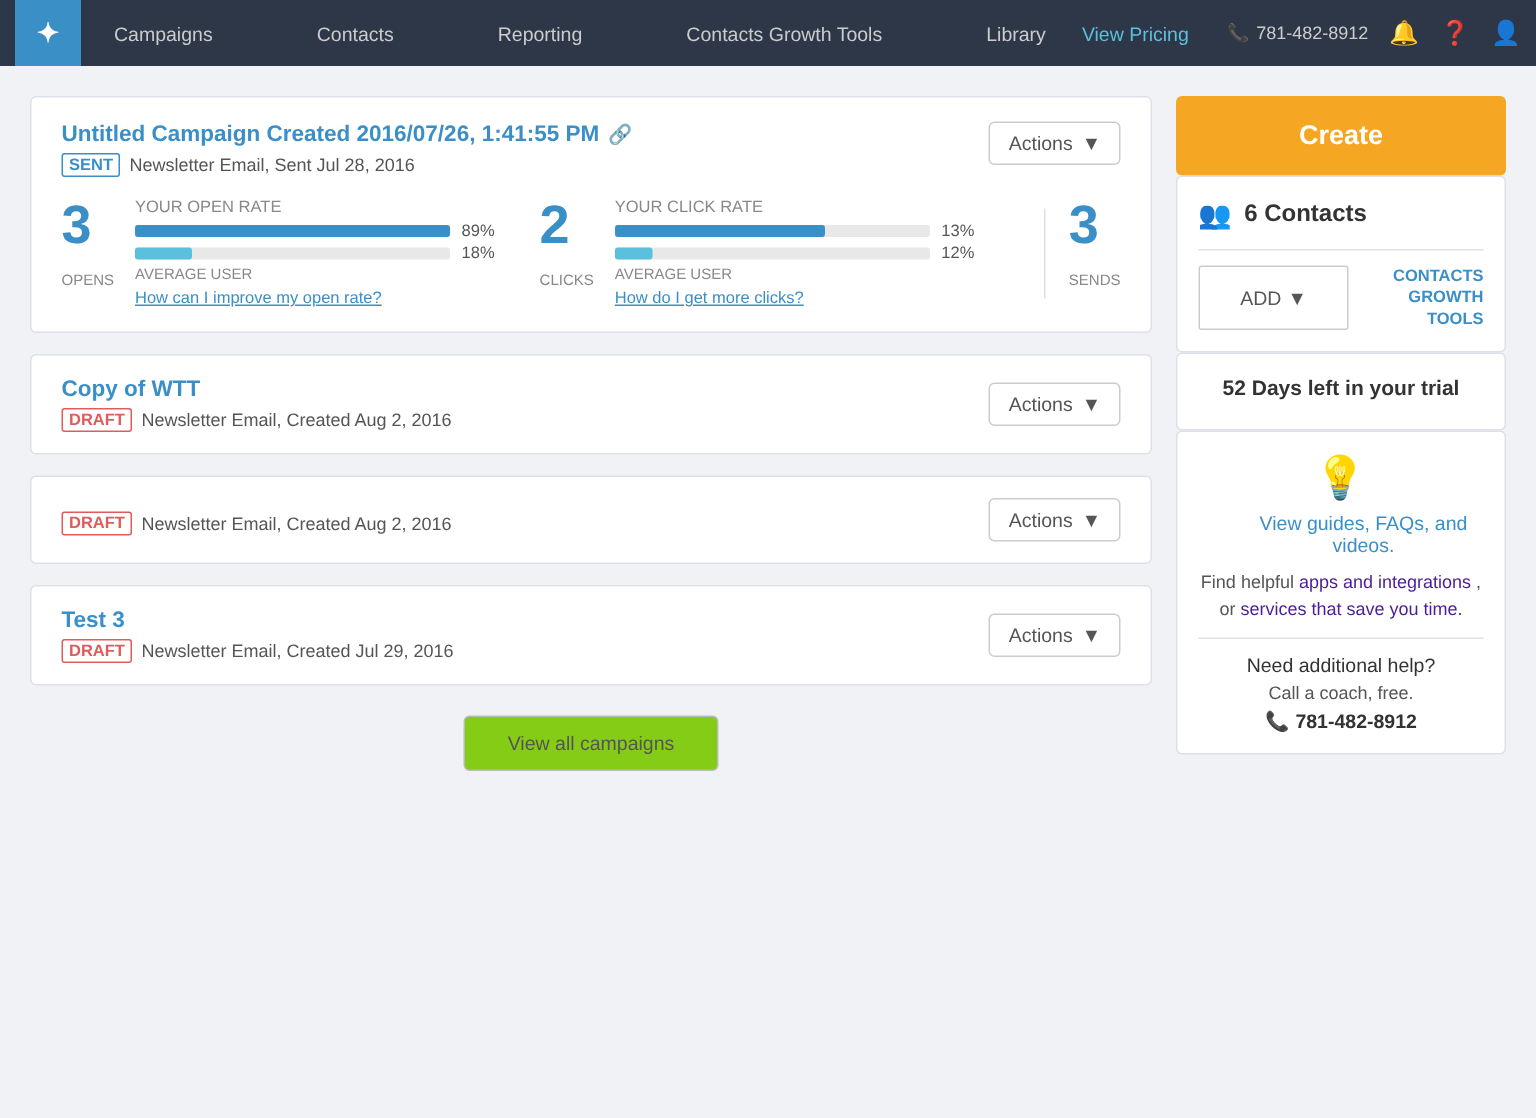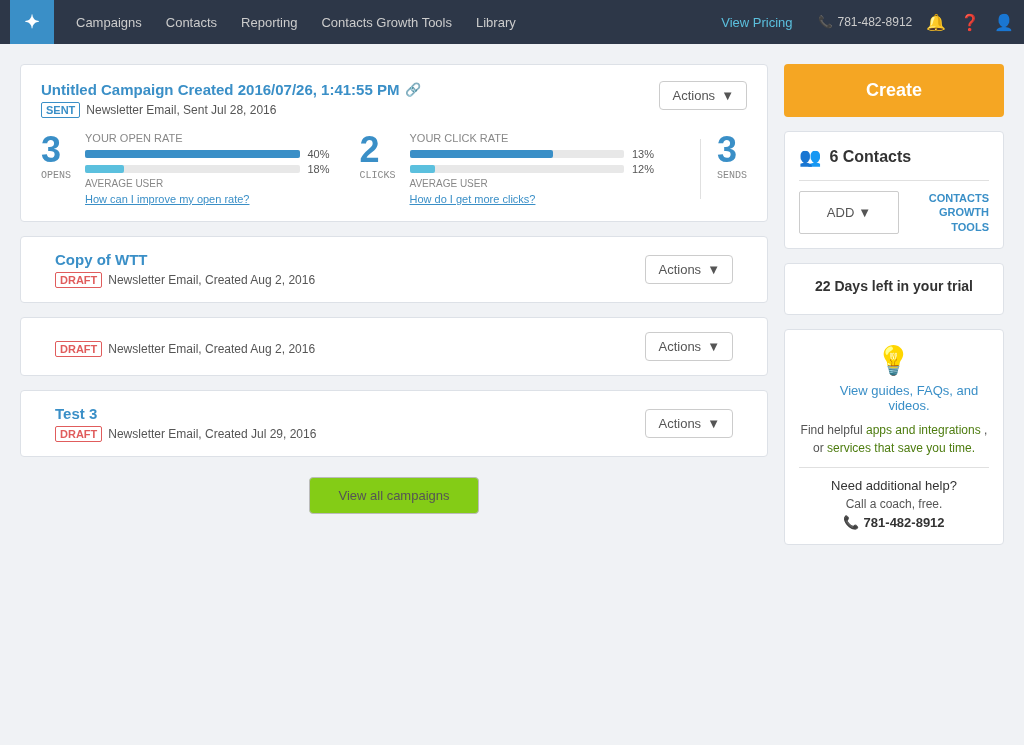--- a/index.html
+++ b/index.html
@@ -2,63 +2,63 @@
 <html><head>
   <meta charset="utf-8">
   <style>
     * { box-sizing: border-box; margin: 0; padding: 0; }
     body { font-family: Arial, Helvetica, sans-serif; background: #f0f2f5; font-size: 14px; color: #333; }
 
     
     .nav { background: #2d3748; display: flex; align-items: center; height: 44px; padding: 0 10px; }
     .nav-logo { width: 44px; height: 44px; background: #3a8fc7; display: flex; align-items: center; justify-content: center; margin-right: 10px; flex-shrink: 0; }
     .nav-logo-icon { color: white; font-size: 18px; font-weight: bold; }
-    .nav-links { display: flex; align-items: center; flex: 1; }
+    .nav-links { display: flex; align-items: center; flex: 1; justify-content: space-between; }
     .nav-link { color: #ccc; text-decoration: none; padding: 0 12px; font-size: 13px; height: 44px; display: flex; align-items: center; }
     .nav-link.highlight { color: #5bc0de; }
     .nav-right { display: flex; align-items: center; gap: 14px; margin-left: auto; }
     .nav-phone { color: #ccc; font-size: 12px; display: flex; align-items: center; gap: 4px; }
     .nav-icon { color: #aaa; font-size: 16px; cursor: pointer; }
 
     
     .layout { display: flex; padding: 20px; gap: 16px; max-width: 1024px; margin: 0 auto; }
     .main { flex: 1; display: flex; flex-direction: column; gap: 14px; }
-    .sidebar { width: 220px; flex-shrink: 0; display: flex; flex-direction: column; gap: 14px; }
+    .sidebar { width: 220px; flex-shrink: 0; display: flex; flex-direction: column; }
 
     
     .card { background: white; border: 1px solid #dde1e7; border-radius: 4px; padding: 16px 20px; }
 
     
     .campaign-header { display: flex; justify-content: space-between; align-items: flex-start; }
     .campaign-title { color: #3a8fc7; font-size: 15px; font-weight: bold; display: flex; align-items: center; gap: 6px; }
     .link-icon { color: #aaa; font-size: 13px; }
     .campaign-meta { font-size: 12px; color: #555; margin-top: 4px; display: flex; align-items: center; gap: 6px; }
     .badge-sent { color: #3a8fc7; font-weight: bold; font-size: 11px; border: 1px solid #3a8fc7; padding: 1px 4px; border-radius: 2px; }
     .badge-draft { color: #e05c5c; font-weight: bold; font-size: 11px; border: 1px solid #e05c5c; padding: 1px 4px; border-radius: 2px; }
 
     .actions-btn { border: 1px solid #ccc; background: white; color: #555; padding: 6px 12px; border-radius: 4px; cursor: pointer; font-size: 13px; display: flex; align-items: center; gap: 6px; white-space: nowrap; }
 
     
     .stats-row { display: flex; align-items: flex-start; margin-top: 14px; gap: 0; }
     .stat-block { display: flex; flex-direction: column; }
     .stat-number { font-size: 36px; font-weight: bold; color: #3a8fc7; line-height: 1; }
-    .stat-label { font-size: 10px; color: #888; text-transform: uppercase; margin-top: 2px; font-family: Liberation Mono, monospace; }
+    .stat-label { font-size: 10px; color: #888; text-transform: uppercase; margin-top: 14px; }
 
     .rates-block { flex: 1; margin-left: 14px; margin-right: 20px; }
     .rate-label { font-size: 11px; color: #888; text-transform: uppercase; margin-bottom: 4px; }
     .bar-row { display: flex; align-items: center; gap: 8px; margin-bottom: 3px; }
     .bar-container { flex: 1; height: 8px; background: #e8e8e8; border-radius: 2px; position: relative; }
     .bar-fill { height: 100%; border-radius: 2px; }
     .bar-pct { font-size: 11px; color: #555; width: 32px; }
     .rate-help { color: #3a8fc7; font-size: 11px; text-decoration: underline; cursor: pointer; margin-top: 4px; }
 
     .stats-divider { width: 1px; background: #e0e0e0; margin: 0 16px; height: 60px; align-self: center; }
 
     
-    .small-card { background: white; border: 1px solid #dde1e7; border-radius: 4px; padding: 14px 34px; }
+    .small-card { background: white; border: 1px solid #dde1e7; border-radius: 4px; padding: 14px 20px; }
     .small-card .campaign-header { align-items: center; }
 
     
     .view-all-row { display: flex; justify-content: center; margin-top: 6px; }
     .view-all-btn { border: 1px solid #bbb; background: #84cc16; color: #555; padding: 10px 28px; border-radius: 4px; cursor: pointer; font-size: 13px; }
 
     
     .create-btn { background: #f5a623; color: white; border: none; border-radius: 4px; width: 100%; padding: 16px; font-size: 18px; font-weight: bold; cursor: pointer; }
 
     .contacts-box { background: white; border: 1px solid #dde1e7; border-radius: 4px; padding: 14px; }
@@ -70,21 +70,21 @@
 
     .trial-box { background: white; border: 1px solid #dde1e7; border-radius: 4px; padding: 14px; text-align: center; }
     .trial-title { font-weight: bold; font-size: 14px; margin-bottom: 6px; }
     .trial-text { font-size: 12px; color: #555; line-height: 1.5; }
     .trial-text a { color: #3a8fc7; text-decoration: none; }
 
     .help-box { background: white; border: 1px solid #dde1e7; border-radius: 4px; padding: 14px; text-align: center; }
     .help-icon { font-size: 28px; margin-bottom: 6px; }
     .help-link { color: #3a8fc7; font-size: 13px; cursor: pointer; display: block; margin-bottom: 8px; text-decoration: none; margin-left: 30px; }
     .help-text { font-size: 12px; color: #555; line-height: 1.5; }
-    .help-text a { color: #4d7c0f; text-decoration: none; }
+    .help-text a { color: #4c1d95; text-decoration: none; }
     .help-divider { border: none; border-top: 1px solid #e0e0e0; margin: 10px 0; }
     .help-bold { font-size: 13px; font-weight: normal; margin-bottom: 4px; }
     .help-sub { font-size: 12px; color: #555; margin-bottom: 4px; }
     .help-phone { font-size: 13px; font-weight: bold; color: #333; display: flex; align-items: center; justify-content: center; gap: 4px; }
   </style>
 </head>
 <body>
 
 <nav class="nav">
   <div class="nav-logo">
@@ -136,21 +136,21 @@
           <span class="stat-number">3</span>
           <span class="stat-label">OPENS</span>
         </div>
 
         <div class="rates-block">
           <div class="rate-label">YOUR OPEN RATE</div>
           <div class="bar-row">
             <div class="bar-container">
               <div class="bar-fill" style="width:100%;background:#3a8fc7;"></div>
             </div>
-            <span class="bar-pct">40%</span>
+            <span class="bar-pct">89%</span>
           </div>
           <div class="bar-row">
             <div class="bar-container">
               <div class="bar-fill" style="width:18%;background:#5bc0de;"></div>
             </div>
             <span class="bar-pct">18%</span>
           </div>
           <div style="font-size:10px;color:#888;text-transform:uppercase;margin-top:2px;">AVERAGE USER</div>
           <div class="rate-help">How can I improve my open rate?</div>
         </div>
@@ -254,21 +254,21 @@
       <div class="contacts-actions">
         <button class="contacts-add-btn">
           <span>ADD</span>
           <span>▼</span>
         </button>
         <button class="contacts-growth-btn">CONTACTS GROWTH TOOLS</button>
       </div>
     </div>
 
     <div class="trial-box">
-      <div class="trial-title">22 Days left in your trial</div>
+      <div class="trial-title">52 Days left in your trial</div>
     </div>
 
     <div class="help-box">
       <div class="help-icon">💡</div>
       <a href="#" class="help-link">View guides, FAQs, and videos.</a>
       <div class="help-text">
         <span>Find helpful</span>
         <a href="#">apps and integrations</a>
         <span>, or</span>
         <a href="#">services that save you time.</a>

